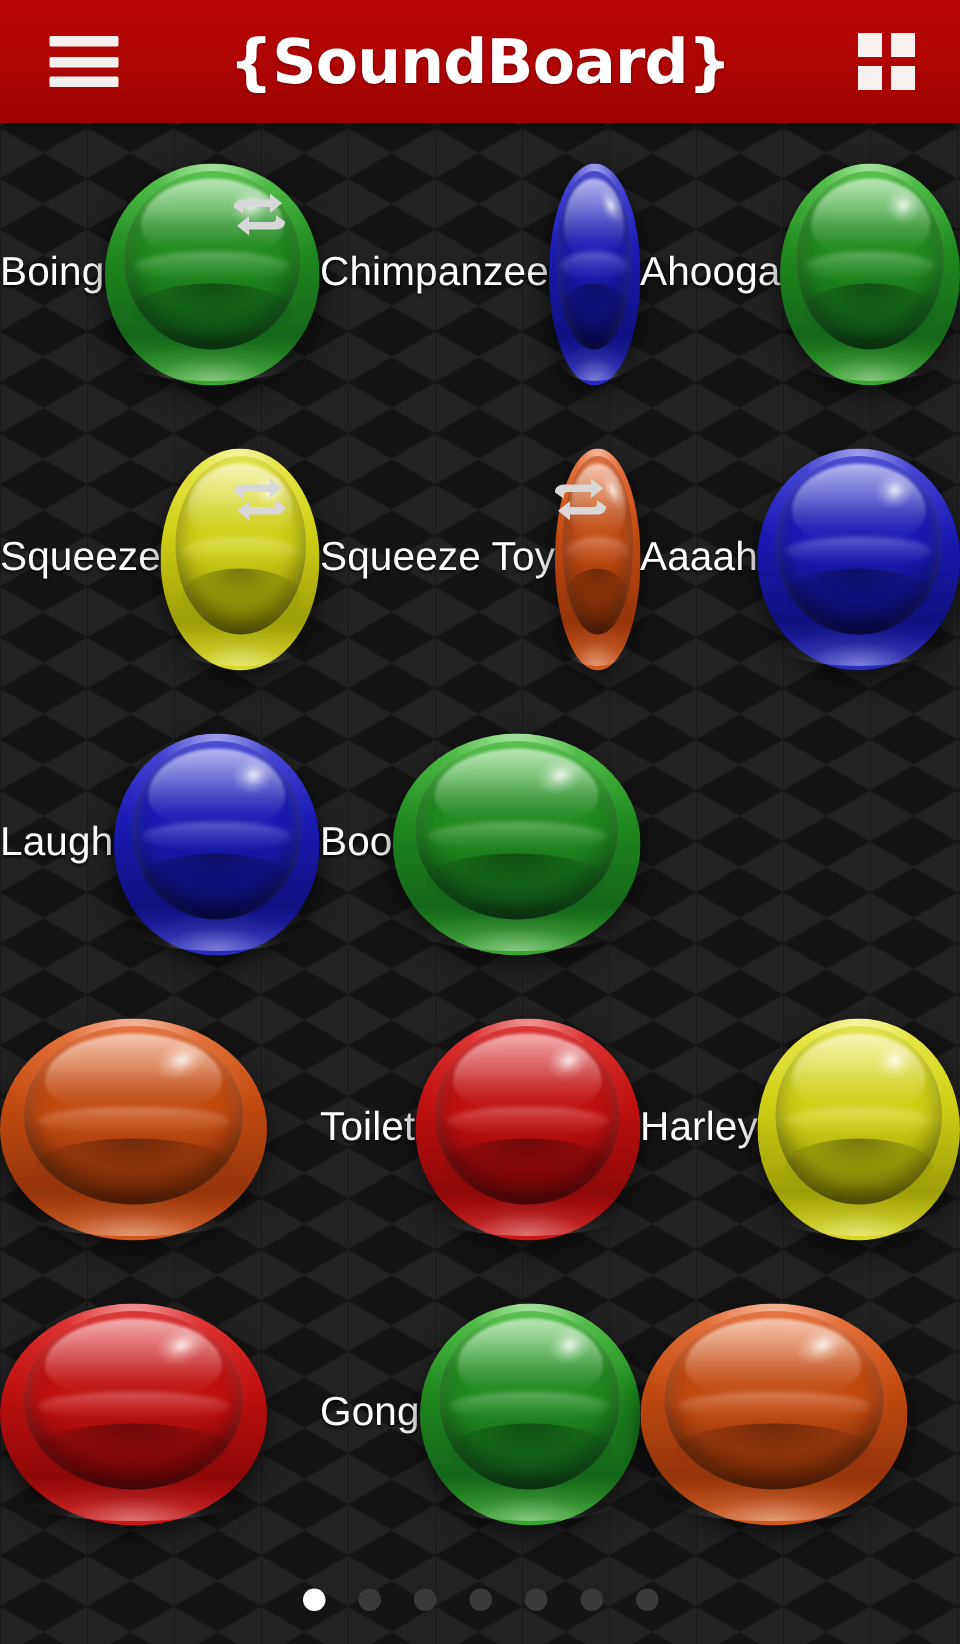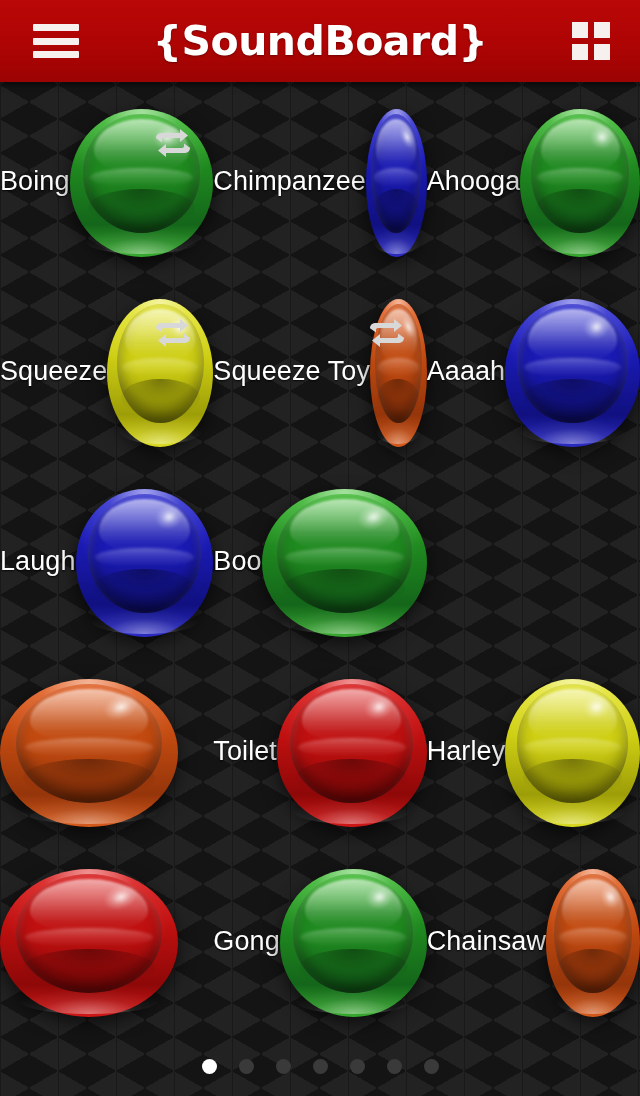--- a/index.html
+++ b/index.html
@@ -444,21 +444,20 @@
           <div class="pad" style="--c-lite: #46c23a; --c-base: #1f8a1f; --c-dark: #14661a; --c-dark2: #0d4a12; --c-lite2: #39aa30;">
             <div class="rim"></div>
             <div class="cap"></div>
             <div class="crescent"></div>
             <div class="band"></div>
             <div class="gloss"></div>
             <div class="spot"></div>
           </div>
         </div>
         <div class="cell">
-          <div class="pad-label">Chainsaw</div>
           <div class="pad" style="--c-lite: #e8662a; --c-base: #c24a10; --c-dark: #95350a; --c-dark2: #712605; --c-lite2: #d65a1c;">
             <div class="rim"></div>
             <div class="cap"></div>
             <div class="crescent"></div>
             <div class="band"></div>
             <div class="gloss"></div>
             <div class="spot"></div>
           </div>
         </div>
       </div>

